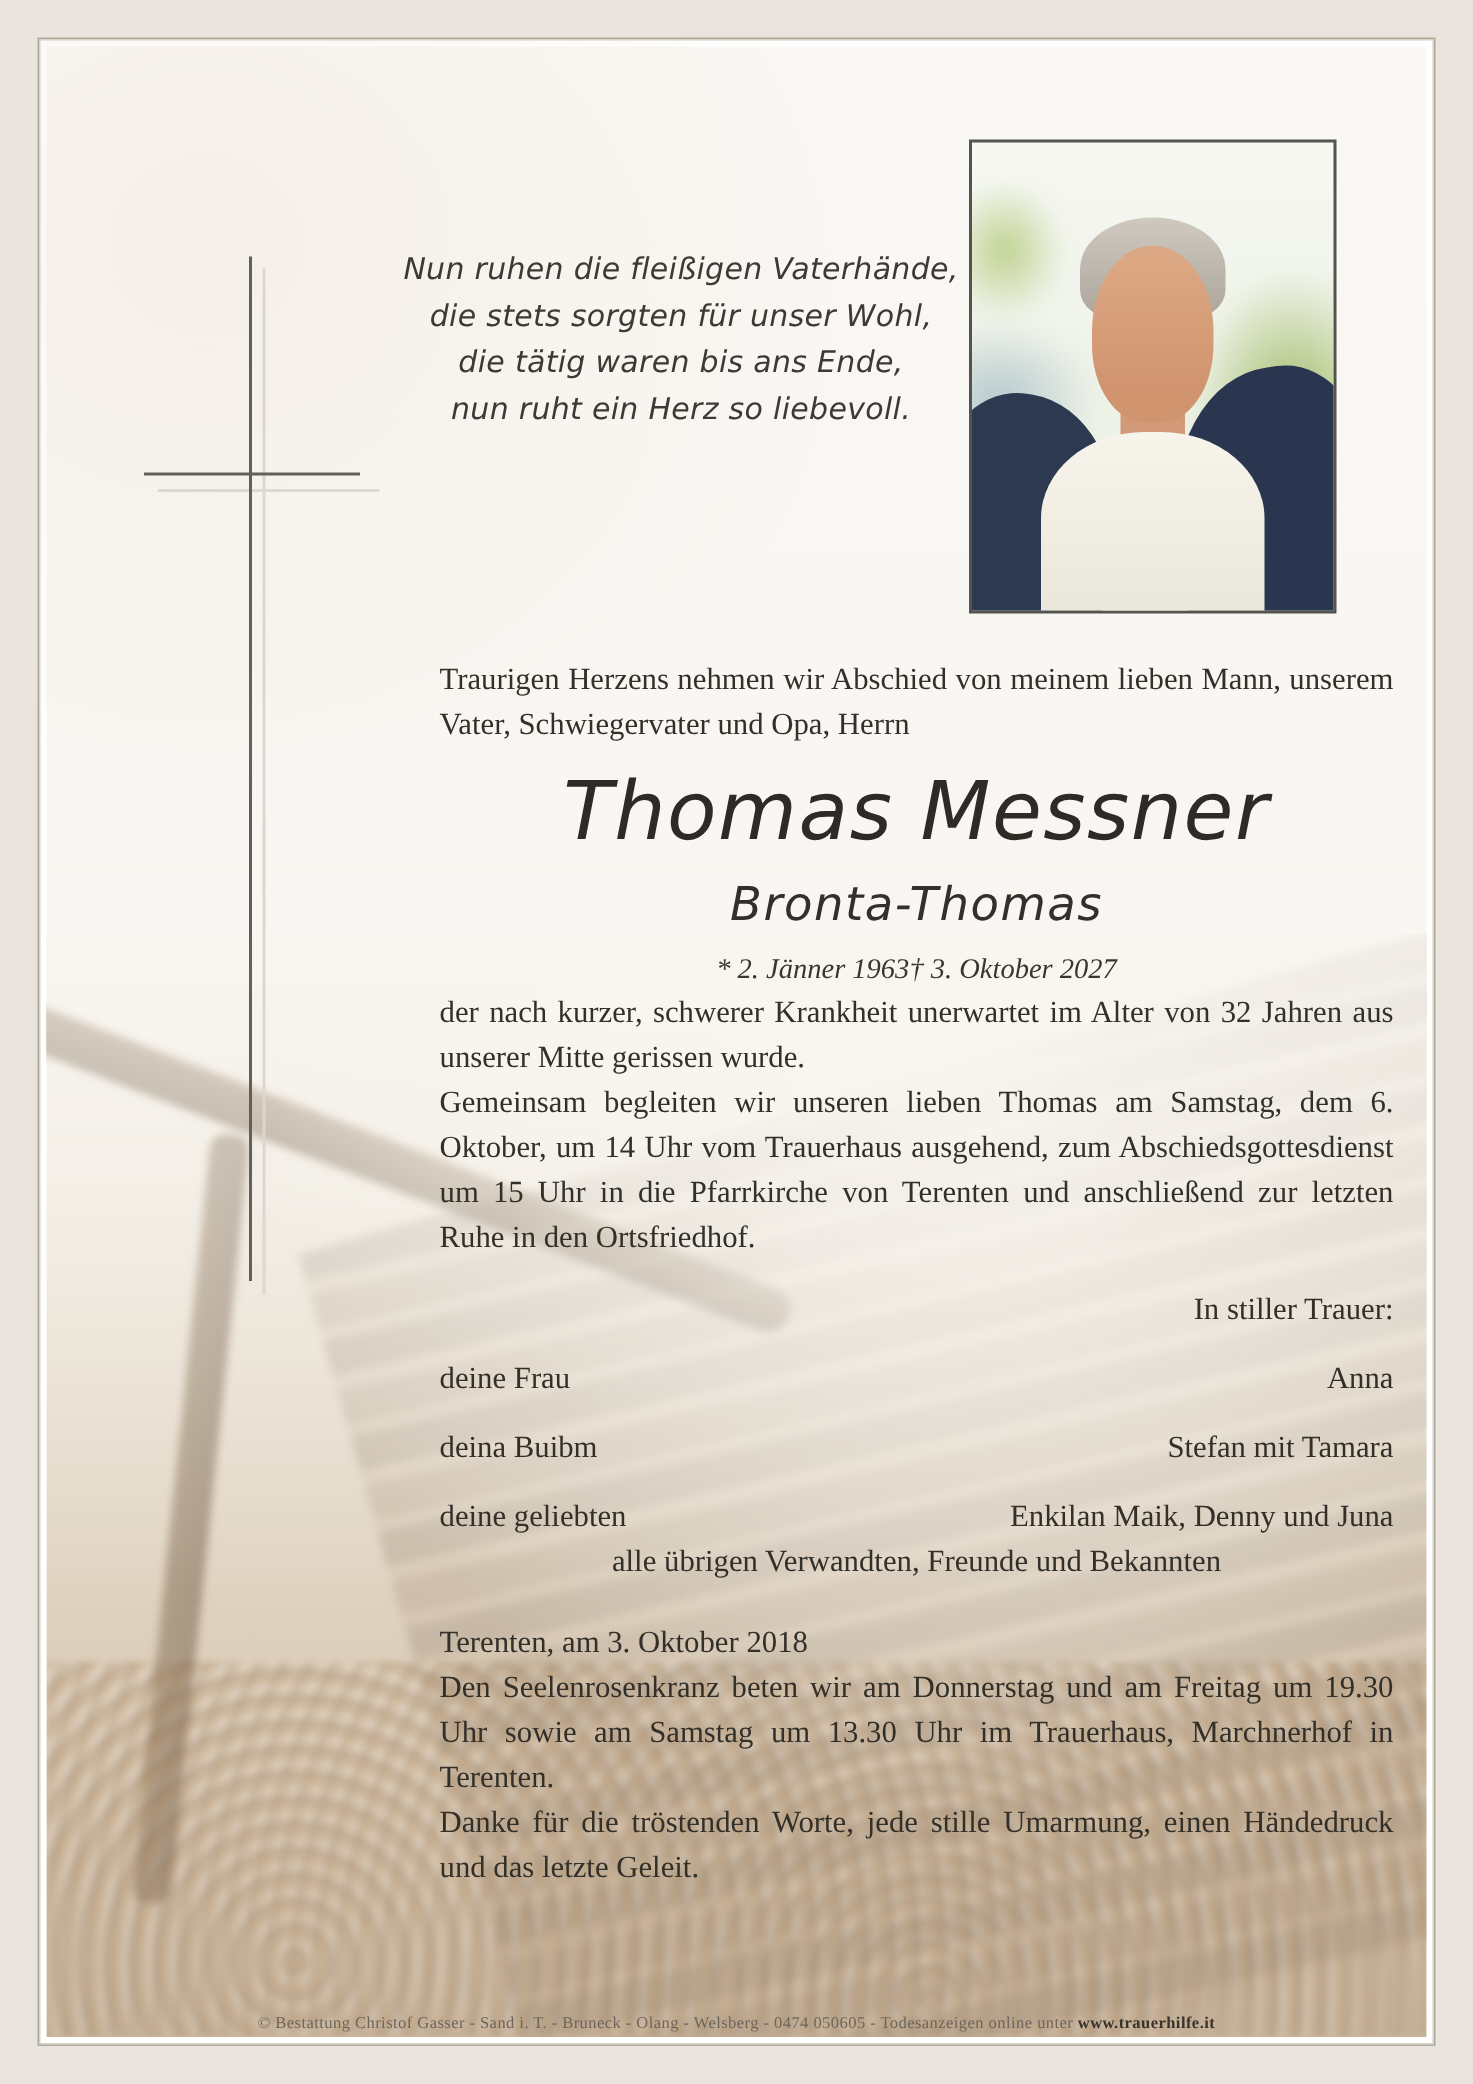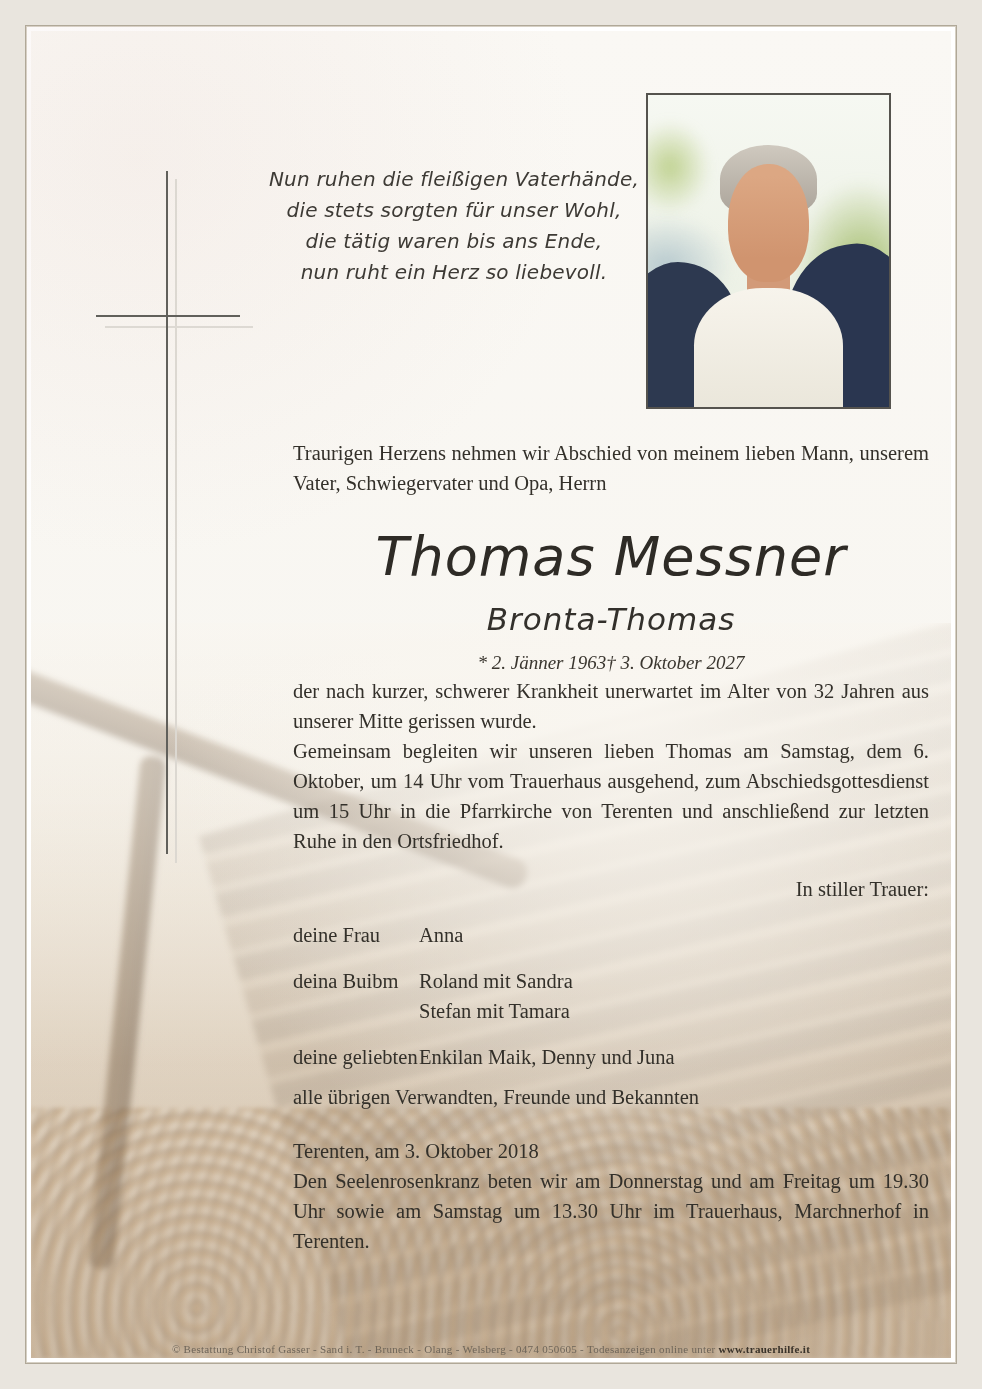--- a/index.html
+++ b/index.html
@@ -120,21 +120,21 @@
   
   .content{
     position:absolute;left:267px;top:412px;width:636px;
     font-size:20.5px;line-height:30px;
     text-align:justify;
     color:#33302a;
   }
   .content p{margin:0;}
   .intro{margin-bottom:12px;}
   .deceased-name{
-    margin-top:26px;
+    margin-top:10px;
     text-align:center;
     font-family:"DejaVu Sans", sans-serif;
     font-style:italic;
     font-size:54px;line-height:66px;
     font-weight:400;
     color:#2e2b26;
     letter-spacing:1px;
   }
   .byname{
     margin-top:8px;
@@ -148,22 +148,22 @@
   .dates{
     margin-top:10px;
     display:flex;justify-content:center;
     font-style:italic;font-size:19px;line-height:26px;color:#3a362f;
     text-align:center;
   }
   .obituary{margin-top:12px;}
   .funeral{margin-top:10px;}
   .trauer-heading{margin-top:18px;text-align:right;}
   .mourner-row{margin-top:16px;display:grid;grid-template-columns:126px 1fr;column-gap:0;text-align:left;}
-  .mourner-row .names div{text-align:left;}
-  .others{margin-top:10px;text-align:left;}
+  .mourner-row .names div{text-align:right;}
+  .others{text-align:center;}
   .place-date{margin-top:24px;text-align:left;}
   .rosary{margin-top:14px;}
   .thanks{margin-top:18px;}
   
   .footer{
     position:absolute;left:0;right:0;bottom:7px;
     text-align:center;
     font-size:11px;line-height:14px;
     color:#6e6559;
     letter-spacing:0.3px;
@@ -232,36 +232,36 @@
       <div class="mourner-row">
         <div>deine Frau</div>
         <div class="names">
             <div>Anna</div>
           </div>
       </div>
 
       <div class="mourner-row">
         <div>deina Buibm</div>
         <div class="names">
-          <div>Roland mit Sandra</div>
           <div>Stefan mit Tamara</div>
         </div>
       </div>
 
       <div class="mourner-row">
         <div>deine geliebten</div>
         <div class="names">
             <div>Enkilan Maik, Denny und Juna</div>
           </div>
       </div>
 
       <div class="others">alle übrigen  Verwandten,  Freunde und Bekannten</div>
 
       <div class="place-date">Terenten, am 3. Oktober 2018</div>
       <p class="rosary">Den Seelenrosenkranz beten wir am Donnerstag und am Freitag um 19.30 Uhr sowie am Samstag um 13.30 Uhr im Trauerhaus, Marchnerhof in Terenten.</p>
+      <p class="thanks">Danke für die tröstenden Worte, jede stille Umarmung, einen Händedruck und das letzte Geleit.</p>
     </div>
 
     <div class="footer">
       <span>© Bestattung Christof Gasser - Sand i. T. - Bruneck - Olang - Welsberg - 0474 050605 - Todesanzeigen online unter </span><span class="site">www.trauerhilfe.it</span>
     </div>
 
   </div>
 </div>
 
 </body></html>

